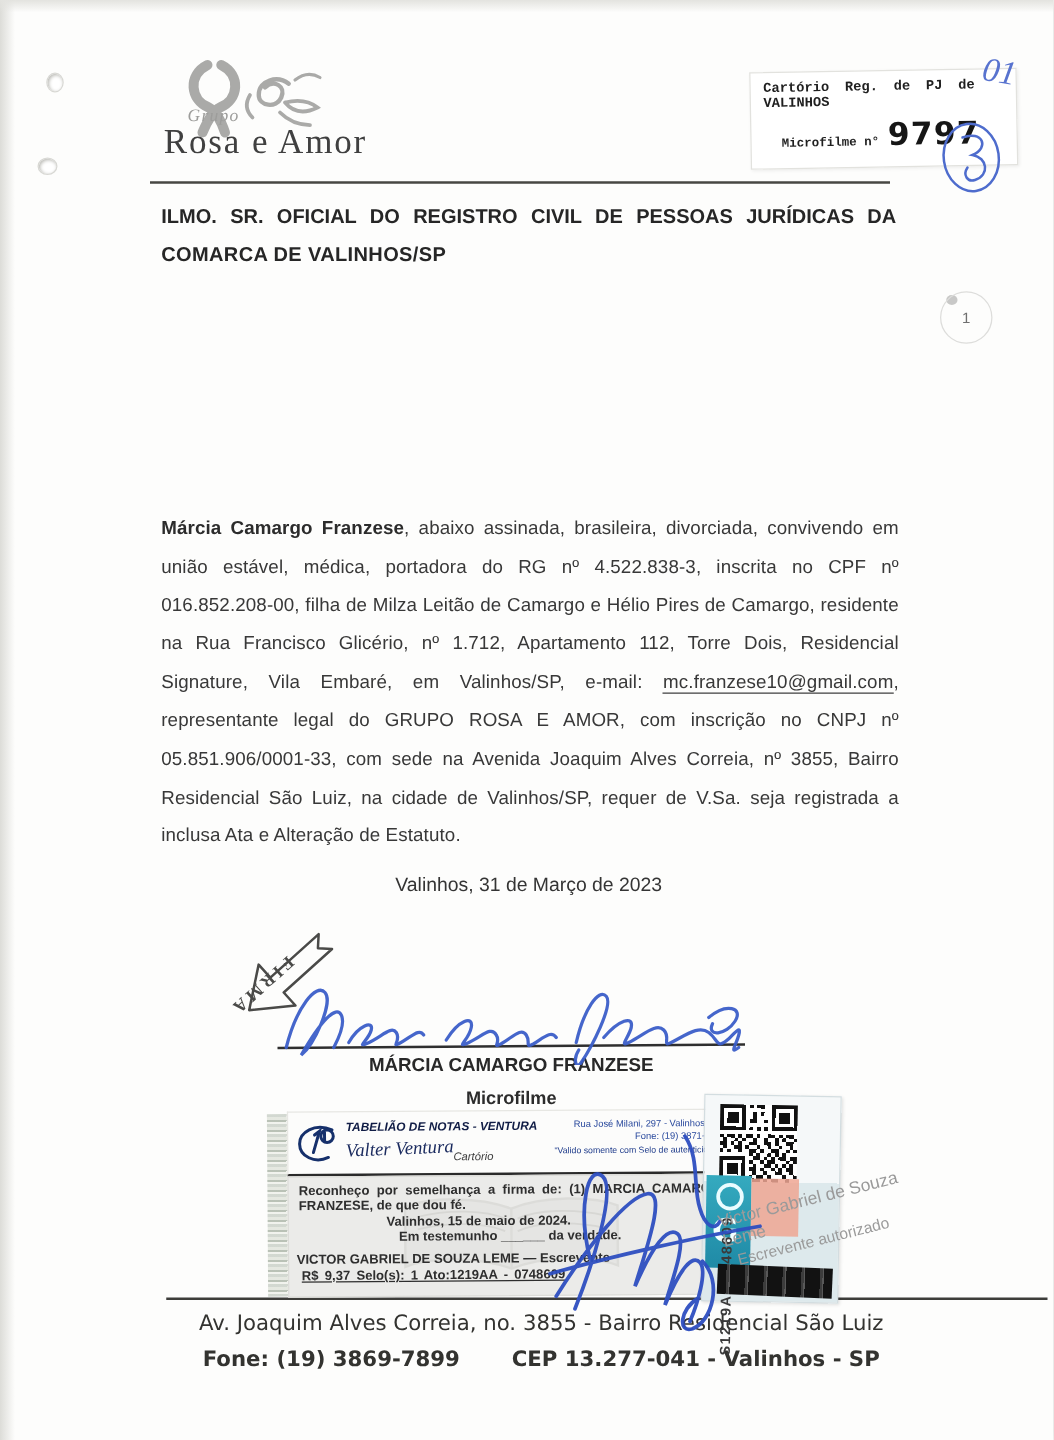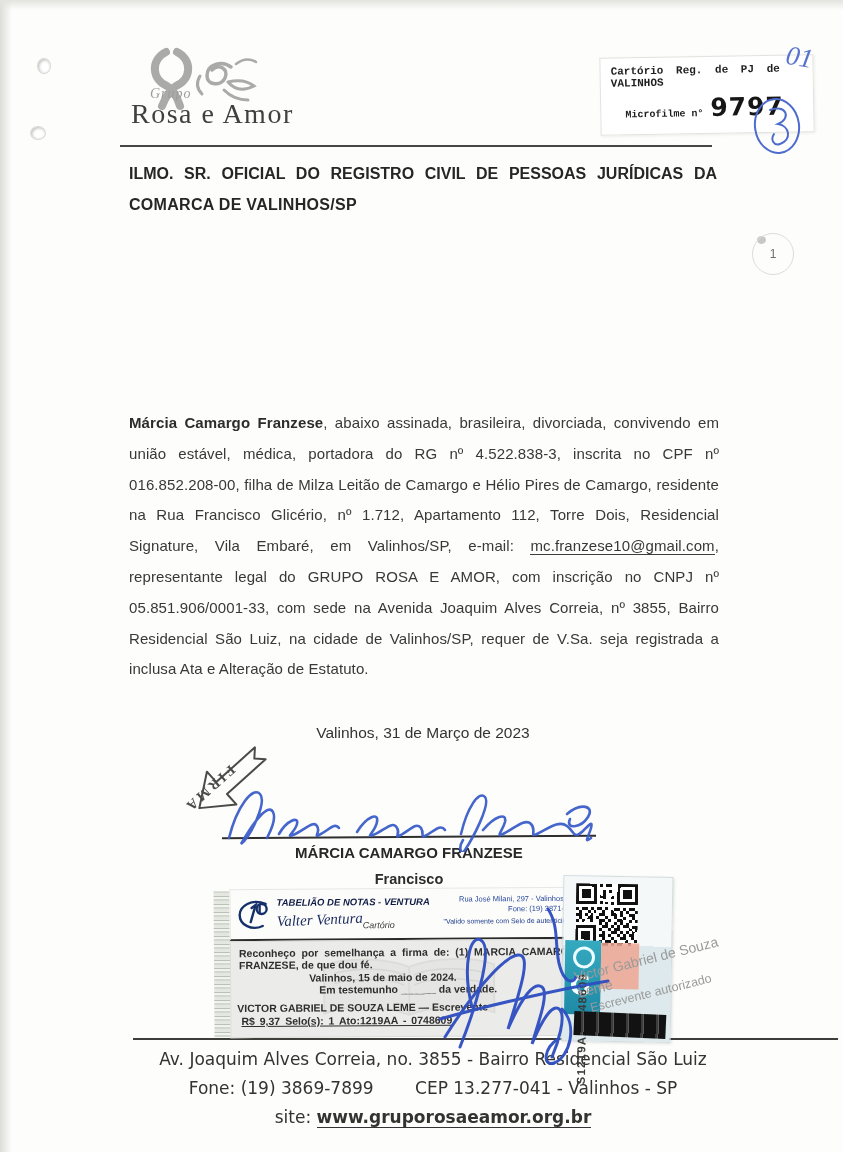--- a/index.html
+++ b/index.html
@@ -40,21 +40,21 @@
   .title{left:129px;top:163px;width:588px;color:#262626;font-weight:bold;font-size:16px;line-height:22px;}
   .title .l1{text-align:justify;text-align-last:justify;}
   .title .l2{margin-top:9px;letter-spacing:.3px;}
 
   
   .bodytext{left:129px;top:384px;width:590px;font-size:15px;line-height:30.8px;color:#383838;
         text-align:justify;letter-spacing:.1px;margin-top:24px;}
   .bodytext b{color:#2c2c2c;}
   .email{border-bottom:1.4px solid #3f3f3f;}
 
-  .dateline{left:129px;top:724px;width:588px;text-align:center;font-size:15.5px;color:#343434;}
+  .dateline{left:129px;top:700px;width:588px;text-align:center;font-size:15.5px;color:#343434;}
 
   
   .sig-underline{left:222px;top:836px;width:374px;height:2px;background:#2f2f2f;transform:rotate(-.4deg);}
   .sig-name{left:222px;top:844px;width:374px;text-align:center;font-weight:bold;font-size:15px;color:#282828;}
   .sig-role{left:222px;top:871px;width:374px;text-align:center;font-weight:bold;font-size:14.5px;color:#2c2c2c;}
 
   
   .stamp{left:214px;top:886px;width:374px;height:152px;transform:rotate(-.4deg);}
   .holo{position:absolute;left:0;top:4px;width:16px;height:146px;opacity:.8;
         background:repeating-linear-gradient(0deg,#c8cfc6 0 2px,#eef0ea 2px 4px,#a9b3a5 4px 5px,#dfe3da 5px 8px);}
@@ -90,21 +90,21 @@
   .darkband{position:absolute;left:12px;top:136px;width:92px;height:24px;transform:rotate(1.5deg);
         background:repeating-linear-gradient(90deg,#121212 0 7px,#3c3c3c 7px 9px,#585858 9px 10px,#121212 10px 15px);}
   .clerk-gray{left:576px;top:948px;width:170px;transform:rotate(-14deg);color:#9a9a9a;z-index:40;}
   .clerk-gray .n{font-size:14px;}
   .clerk-gray .r{font-size:12.5px;margin-top:3px;margin-left:8px;}
 
   
   .foot-rule{left:133px;top:1038px;width:705px;height:2px;background:#3d3d3a;z-index:5;}
   .footer{left:95px;top:1045px;width:676px;text-align:center;color:#333330;
         font-family:"DejaVu Sans",sans-serif;font-size:17px;line-height:29px;z-index:6;}
-  .footer .row2 span{margin:0 18px;}
+  .footer .row2 span{margin:0 18px;font-weight:bold;}
   .site-url{font-weight:bold;border-bottom:1.6px solid #333;}
   svg{display:block;}
   .z30{z-index:30;} .z20{z-index:20;} .z10{z-index:10;}
 </style>
 </head>
 <body>
 
 <div class="page">
 
   <div class="staple" style="left:37px;top:58px;width:12px;height:14px;"></div>
@@ -169,21 +169,21 @@
       <path d="M14 66 C22 34 38 14 45 22 C52 30 36 64 26 72 C42 44 54 32 58 40 C62 48 54 62 52 66"></path>
       <path d="M64 62 C72 48 84 44 82 52 C80 60 70 66 78 63 C90 58 98 48 102 54 C106 60 98 66 104 63 C114 58 120 50 124 56"></path>
       <path d="M142 60 C152 44 164 40 162 50 C160 60 150 66 158 63 C170 58 178 48 182 56 C186 62 178 67 186 63 C196 57 202 50 206 56 C210 62 204 67 212 63 C220 58 226 52 230 58"></path>
       <path d="M246 62 C252 36 264 18 270 25 C276 32 258 66 250 78 C246 84 243 76 248 68"></path>
       <path d="M268 58 C280 44 292 40 290 50 C288 58 280 66 288 62 C300 56 310 46 316 52 C322 58 314 66 322 62 C334 56 344 48 352 54 C360 60 358 68 368 59 C374 53 378 48 376 56 C374 64 368 72 376 66"></path>
       <path d="M352 42 C366 30 380 34 373 45 C366 56 350 58 355 47"></path>
     </g>
   </svg>
   <div class="abs sig-underline"></div>
   <div class="abs sig-name">MÁRCIA CAMARGO FRANZESE</div>
-  <div class="abs sig-role">Francisco</div>
+  <div class="abs sig-role">Microfilme</div>
 
   <div class="abs stamp z10">
     <div class="holo"></div>
     <div class="stamp-hd">
       <svg style="position:absolute;left:5px;top:8px;" width="38" height="34" viewBox="0 0 38 34">
         <g fill="none" stroke="#16306b" stroke-width="2.4" stroke-linecap="round">
           <path d="M30 6 C16 0 4 8 4 17 C4 27 16 33 27 28"></path>
           <path d="M15 24 L20 7 L16 10"></path>
           <circle cx="26" cy="11" r="5"></circle>
           <path d="M24 8 L24 15"></path>
@@ -254,19 +254,15 @@
     </g>
   </svg>
 
   <div class="abs foot-rule"></div>
   <div class="abs footer">
     <div>Av. Joaquim Alves Correia, no. 3855 - Bairro Residencial São Luiz</div>
     <div class="row2">
       <span>Fone: (19) 3869-7899</span>
       <span>CEP 13.277-041 - Valinhos - SP</span>
     </div>
-    <div>
-      <span>site:</span>
-      <span class="site-url">www.gruporosaeamor.org.br</span>
-    </div>
   </div>
 
 </div>
 
 </body></html>

